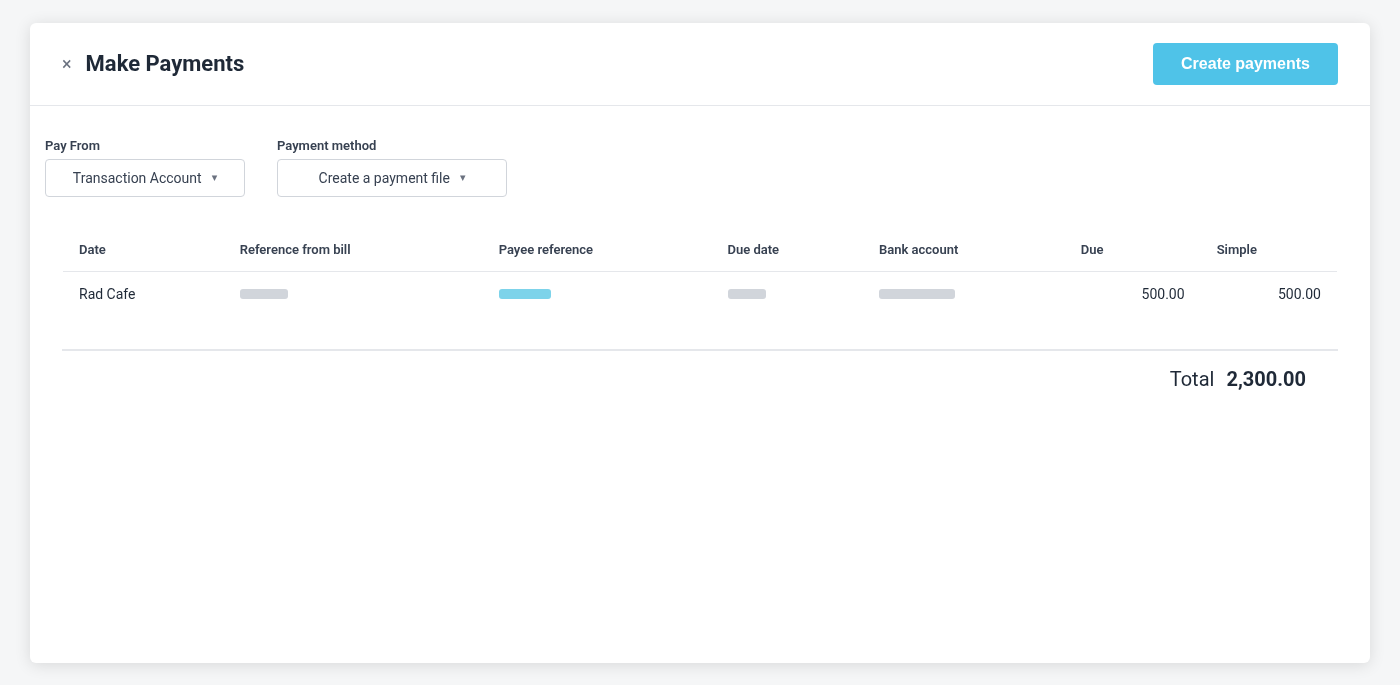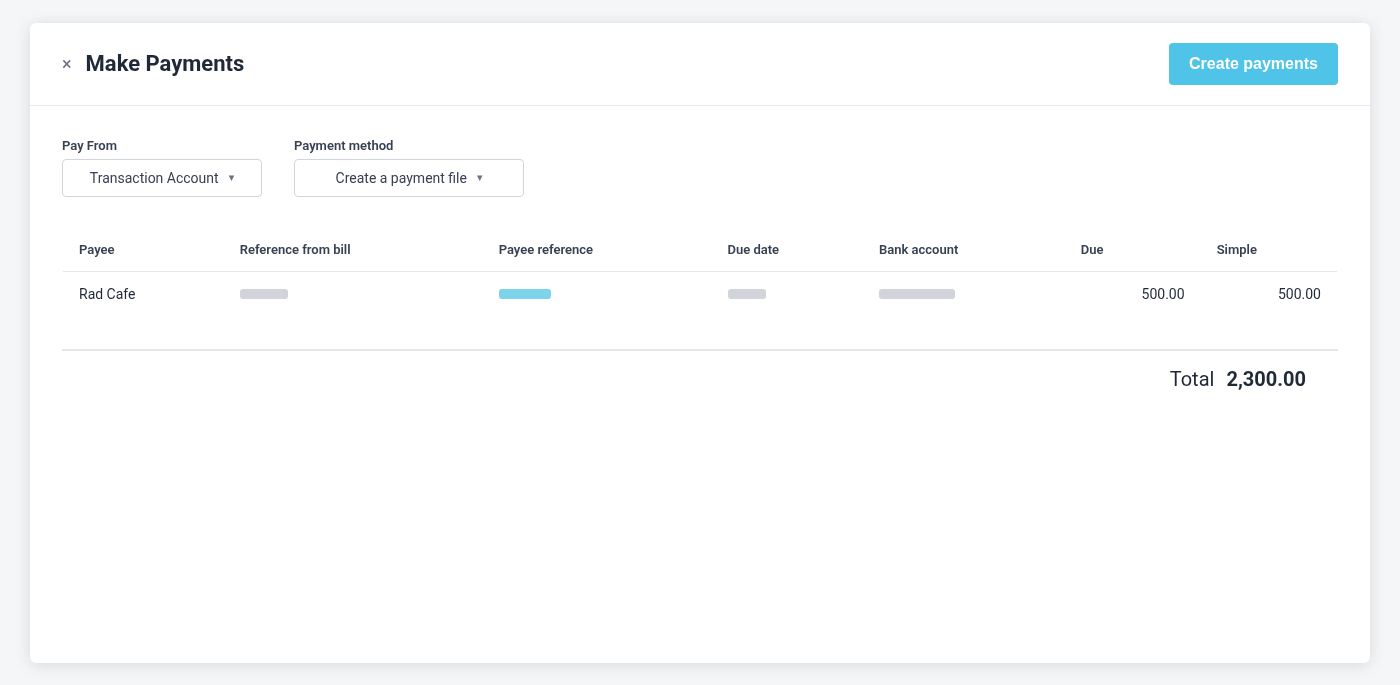--- a/index.html
+++ b/index.html
@@ -54,30 +54,30 @@
       font-size: 22px;
       font-weight: 700;
       color: #1f2937;
     }
 
     .create-payments-button {
       background: #4fc3e8;
       color: #fff;
       border: none;
       border-radius: 4px;
-      padding: 12px 20px;
+      padding: 12px 28px;
       font-size: 16px;
       font-weight: 600;
       cursor: pointer;
       white-space: nowrap;
     }
 
     
     .form-section {
-      padding: 32px 32px 20px 32px;
+      padding: 32px 32px 20px 15px;
       display: flex;
       gap: 32px;
       align-items: flex-end;
     }
 
     .form-group {
       display: flex;
       flex-direction: column;
       gap: 6px;
     }
@@ -243,21 +243,21 @@
     </div>
 
 
 
   </div>
 
   <div class="table-section">
     <table class="data-table">
       <thead>
         <tr>
-          <th>Payee</th>
+          <th>Date</th>
           <th>Reference from bill</th>
           <th>Payee reference</th>
           <th>Due date</th>
           <th>Bank account</th>
           <th class="right">Due</th>
           <th class="right">Simple</th>
         </tr>
       </thead>
       <tbody id="table-body">
 

